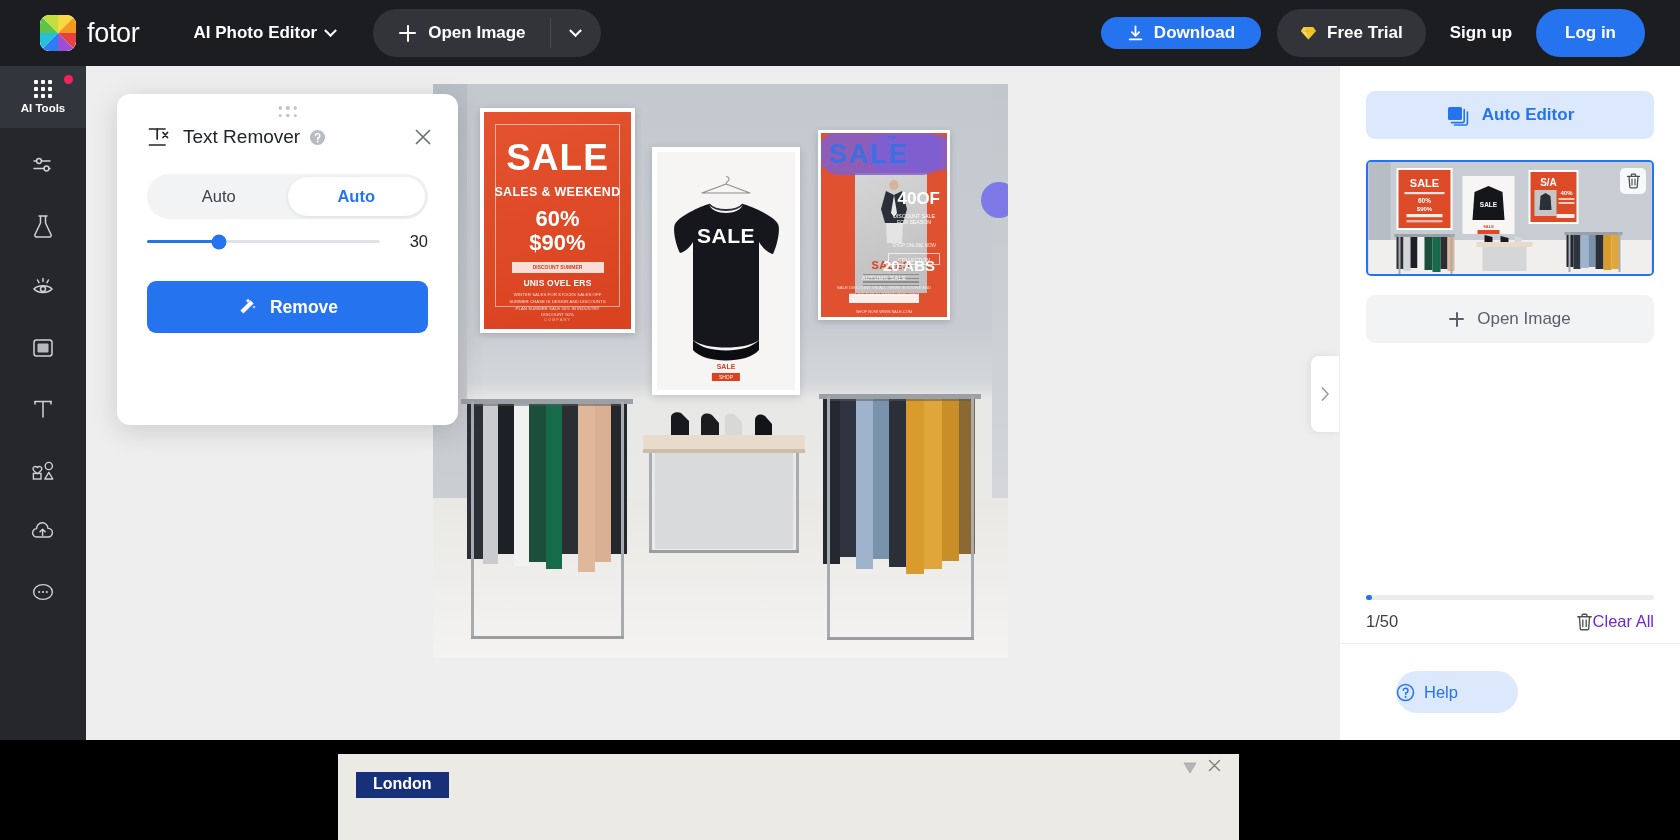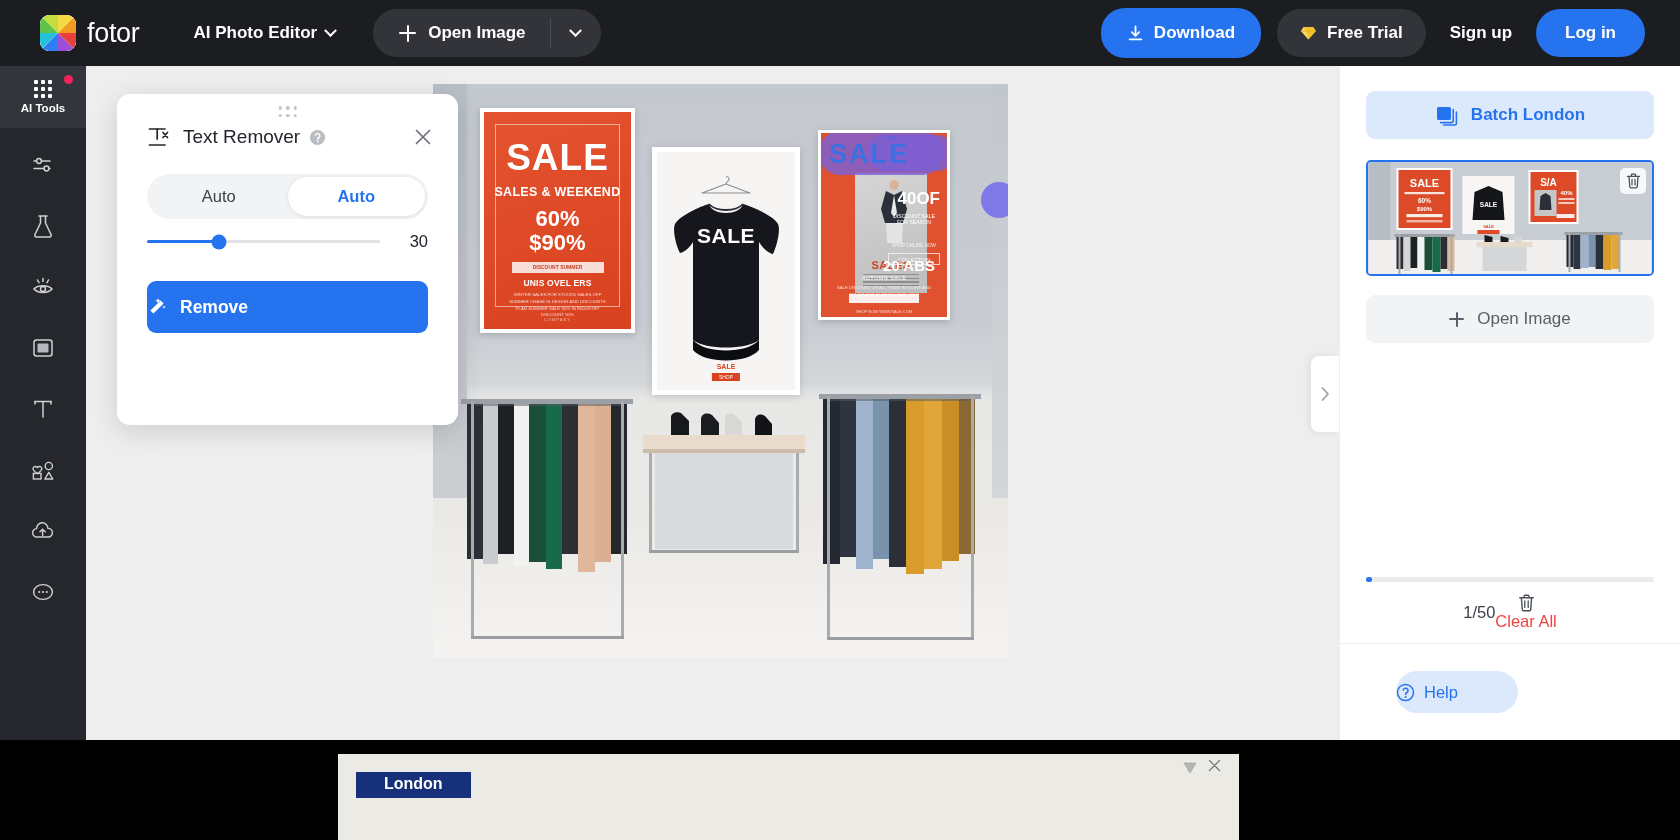--- a/index.html
+++ b/index.html
@@ -22,21 +22,21 @@
   .openimg-group{margin-left:38px;display:flex;align-items:stretch;background:#32343a;border-radius:24px;height:48px;overflow:hidden;}
   .openimg-btn{display:flex;align-items:center;gap:12px;padding:0 24px 0 26px;color:#fff;font-size:17px;font-weight:700;cursor:pointer;}
   .plus-ico{position:relative;width:17px;height:17px;flex:none;}
   .plus-ico:before,.plus-ico:after{content:"";position:absolute;background:#fff;border-radius:1px;}
   .plus-ico:before{left:0;top:7px;width:17px;height:2.4px;}
   .plus-ico:after{top:0;left:7.3px;height:17px;width:2.4px;}
   .openimg-split{width:1px;background:#4a4c53;margin:9px 0;}
   .openimg-caret{display:flex;align-items:center;justify-content:center;width:50px;cursor:pointer;}
 
   .top-right{margin-left:auto;display:flex;align-items:center;gap:16px;margin-right:35px;}
-  .btn-download{display:flex;align-items:center;gap:10px;background:#2673f0;color:#fff;font-size:17px;font-weight:700;height:50px;padding:0 26px;border-radius:24px;cursor:pointer;}
+  .btn-download{display:flex;align-items:center;gap:10px;background:#2673f0;color:#fff;font-size:17px;font-weight:700;height:32px;padding:0 26px;border-radius:24px;cursor:pointer;}
   .dl-ico{width:17px;height:17px;flex:none;}
   .btn-trial{display:flex;align-items:center;gap:10px;background:#32343a;color:#fff;font-size:17px;font-weight:700;height:48px;padding:0 23px;border-radius:24px;cursor:pointer;}
   .gem{width:17px;height:16px;flex:none;}
   .btn-signup{color:#fff;font-size:17px;font-weight:700;padding:0 8px;cursor:pointer;}
   .btn-login{background:#2673f0;color:#fff;font-size:17px;font-weight:700;height:48px;padding:0 29px;border-radius:24px;display:flex;align-items:center;cursor:pointer;}
 
   
   .rail{position:absolute;left:0;top:66px;width:86px;height:674px;background:#26272c;}
   .rail-top{height:62px;background:#33353c;display:flex;flex-direction:column;align-items:center;justify-content:center;gap:4px;position:relative;cursor:pointer;}
   .rail-top .dots{display:grid;grid-template-columns:repeat(3,4px);grid-template-rows:repeat(3,4px);gap:3px;}
@@ -118,23 +118,23 @@
   .thumb-del{position:absolute;right:6px;top:6px;width:26px;height:26px;border-radius:5px;background:rgba(255,255,255,.85);display:flex;align-items:center;justify-content:center;cursor:pointer;}
   .openimg2{margin:19px 26px 0;height:48px;background:#f2f3f4;border-radius:9px;display:flex;align-items:center;justify-content:center;gap:13px;color:#595f68;font-size:17px;cursor:pointer;}
   .plus-g{position:relative;width:15px;height:15px;}
   .plus-g:before,.plus-g:after{content:"";position:absolute;background:#595f68;border-radius:1px;}
   .plus-g:before{left:0;top:6.3px;width:15px;height:2.2px;}
   .plus-g:after{top:0;left:6.4px;height:15px;width:2.2px;}
 
   .rfoot{position:absolute;left:0;bottom:109px;width:100%;padding:0 26px;}
   .rtrack{height:5px;background:#ececec;border-radius:3px;position:relative;}
   .rtrack i{position:absolute;left:0;top:0;height:5px;width:6px;background:#2673f0;border-radius:3px;}
-  .rfoot-row{display:flex;align-items:center;justify-content:center;margin-top:12px;}
+  .rfoot-row{display:flex;align-items:center;justify-content:space-between;margin-top:12px;}
   .rcount{font-size:16.5px;color:#3d4148;}
-  .rclear{display:flex;align-items:center;font-size:16.5px;color:#ef4444;cursor:pointer;flex-direction:column;}
+  .rclear{display:flex;align-items:center;font-size:16.5px;color:#6d28d9;cursor:pointer;}
   .rdivider{position:absolute;left:0;bottom:96px;width:100%;height:1px;background:#eceded;}
   .help{position:absolute;left:56px;bottom:27px;width:122px;height:42px;background:#dce9fd;border-radius:21px;display:flex;align-items:center;justify-content:flex-start;gap:9px;cursor:pointer;}
   .help-lbl{color:#2673f0;font-size:16.5px;}
 
   
   .tool{position:absolute;left:117px;top:94px;width:341px;height:331px;background:#fff;border-radius:13px;box-shadow:0 6px 28px rgba(0,0,0,.14);}
   .tool-grip{display:grid;grid-template-columns:repeat(3,3.5px);grid-template-rows:repeat(2,3.5px);gap:4px;position:absolute;left:50%;top:12px;transform:translateX(-50%);cursor:grab;}
   .tool-grip i{width:3.5px;height:3.5px;background:#c3c5c8;border-radius:50%;display:block;}
   .tool-head{display:flex;align-items:center;padding:32px 25px 0 30px;}
   .tool-title{font-size:19px;color:#21252b;font-weight:400;margin-left:12px;}
@@ -142,26 +142,26 @@
   .tool-x{margin-left:auto;cursor:pointer;display:flex;}
   .seg{margin:26px 30px 0;height:45px;background:#f2f3f5;border-radius:23px;display:flex;padding:3px;}
   .seg-opt{flex:1;display:flex;align-items:center;justify-content:center;font-size:16.5px;color:#3d4148;border-radius:20px;cursor:pointer;}
   .seg-opt.active{background:#fff;color:#2673f0;font-weight:700;box-shadow:0 1px 4px rgba(0,0,0,.09);}
   .bs-label{margin:28px 0 0 30px;font-size:16.5px;color:#21252b;}
   .bs-row{display:flex;align-items:center;margin:13px 30px 0;}
   .bs-track{position:relative;flex:1;height:3px;background:#e0e2e5;border-radius:2px;}
   .bs-fill{position:absolute;left:0;top:0;height:3px;width:31%;background:#2673f0;border-radius:2px;}
   .bs-knob{position:absolute;left:31%;top:50%;transform:translate(-50%,-50%);width:15px;height:15px;border-radius:50%;background:#2673f0;cursor:grab;}
   .bs-val{width:48px;text-align:right;font-size:16.5px;color:#21252b;}
-  .remove-btn{margin:30px 30px 0;height:52px;background:#2673f0;border-radius:9px;display:flex;align-items:center;justify-content:flex-start;gap:13px;color:#fff;font-size:17.5px;font-weight:700;cursor:pointer;}
+  .remove-btn{margin:30px 30px 0;height:52px;background:#2673f0;border-radius:9px;display:flex;align-items:center;justify-content:center;gap:13px;color:#fff;font-size:17.5px;font-weight:700;cursor:pointer;}
 
   
   .adwrap{position:absolute;left:0;bottom:0;width:1680px;height:100px;background:#000;}
   .adinner{position:absolute;left:338px;top:14px;width:901px;height:86px;background:#eceae5;}
-  .ad-london{position:absolute;left:18px;top:18px;background:#17307a;color:#fff;font-size:16px;padding:3px 28px 5px;font-weight:700;}
+  .ad-london{position:absolute;left:18px;top:18px;background:#17307a;color:#fff;font-size:16px;padding:3px 17px 5px;font-weight:700;}
   .ad-badge{position:absolute;right:42px;top:8px;width:14px;height:12px;}
   .ad-x{position:absolute;right:18px;top:5px;cursor:pointer;}
 </style>
 </head>
 <body>
 
 <div id="app">
 
   <div class="topbar">
     <div class="logo-wrap">
@@ -448,21 +448,21 @@
 
   </div>
 
   <div class="rpanel">
     <div class="batch">
       <svg width="24" height="22" viewBox="0 0 24 22">
         <rect x="2" y="3" width="14" height="13" rx="1.6" fill="#2673f0"></rect>
         <path d="M18.2 5.5 V17 a1.6 1.6 0 0 1 -1.6 1.6 H5.5" stroke="#2673f0" stroke-width="1.6" fill="none" stroke-linecap="round"></path>
         <path d="M21.4 8 V19.4 a1.6 1.6 0 0 1 -1.6 1.6 H8.6" stroke="#2673f0" stroke-width="1.6" fill="none" stroke-linecap="round"></path>
       </svg>
-      <span class="batch-lbl">Batch London</span>
+      <span class="batch-lbl">Auto Editor</span>
     </div>
 
     <div class="thumb">
       <svg viewBox="0 0 283 112" style="width:100%;height:100%;display:block">
         <rect width="283" height="112" fill="#c8cdd3"></rect>
         <rect x="0" y="0" width="22" height="78" fill="#b7bdc4"></rect>
         <rect x="0" y="78" width="283" height="34" fill="#f0efed"></rect>
         <rect x="28" y="6" width="56" height="62" fill="#fff"></rect>
         <rect x="30" y="8" width="52" height="58" fill="#dc4a27"></rect>
         <text x="56" y="25" font-family="Liberation Sans" font-size="11" font-weight="bold" fill="#fff" text-anchor="middle">SALE</text>

